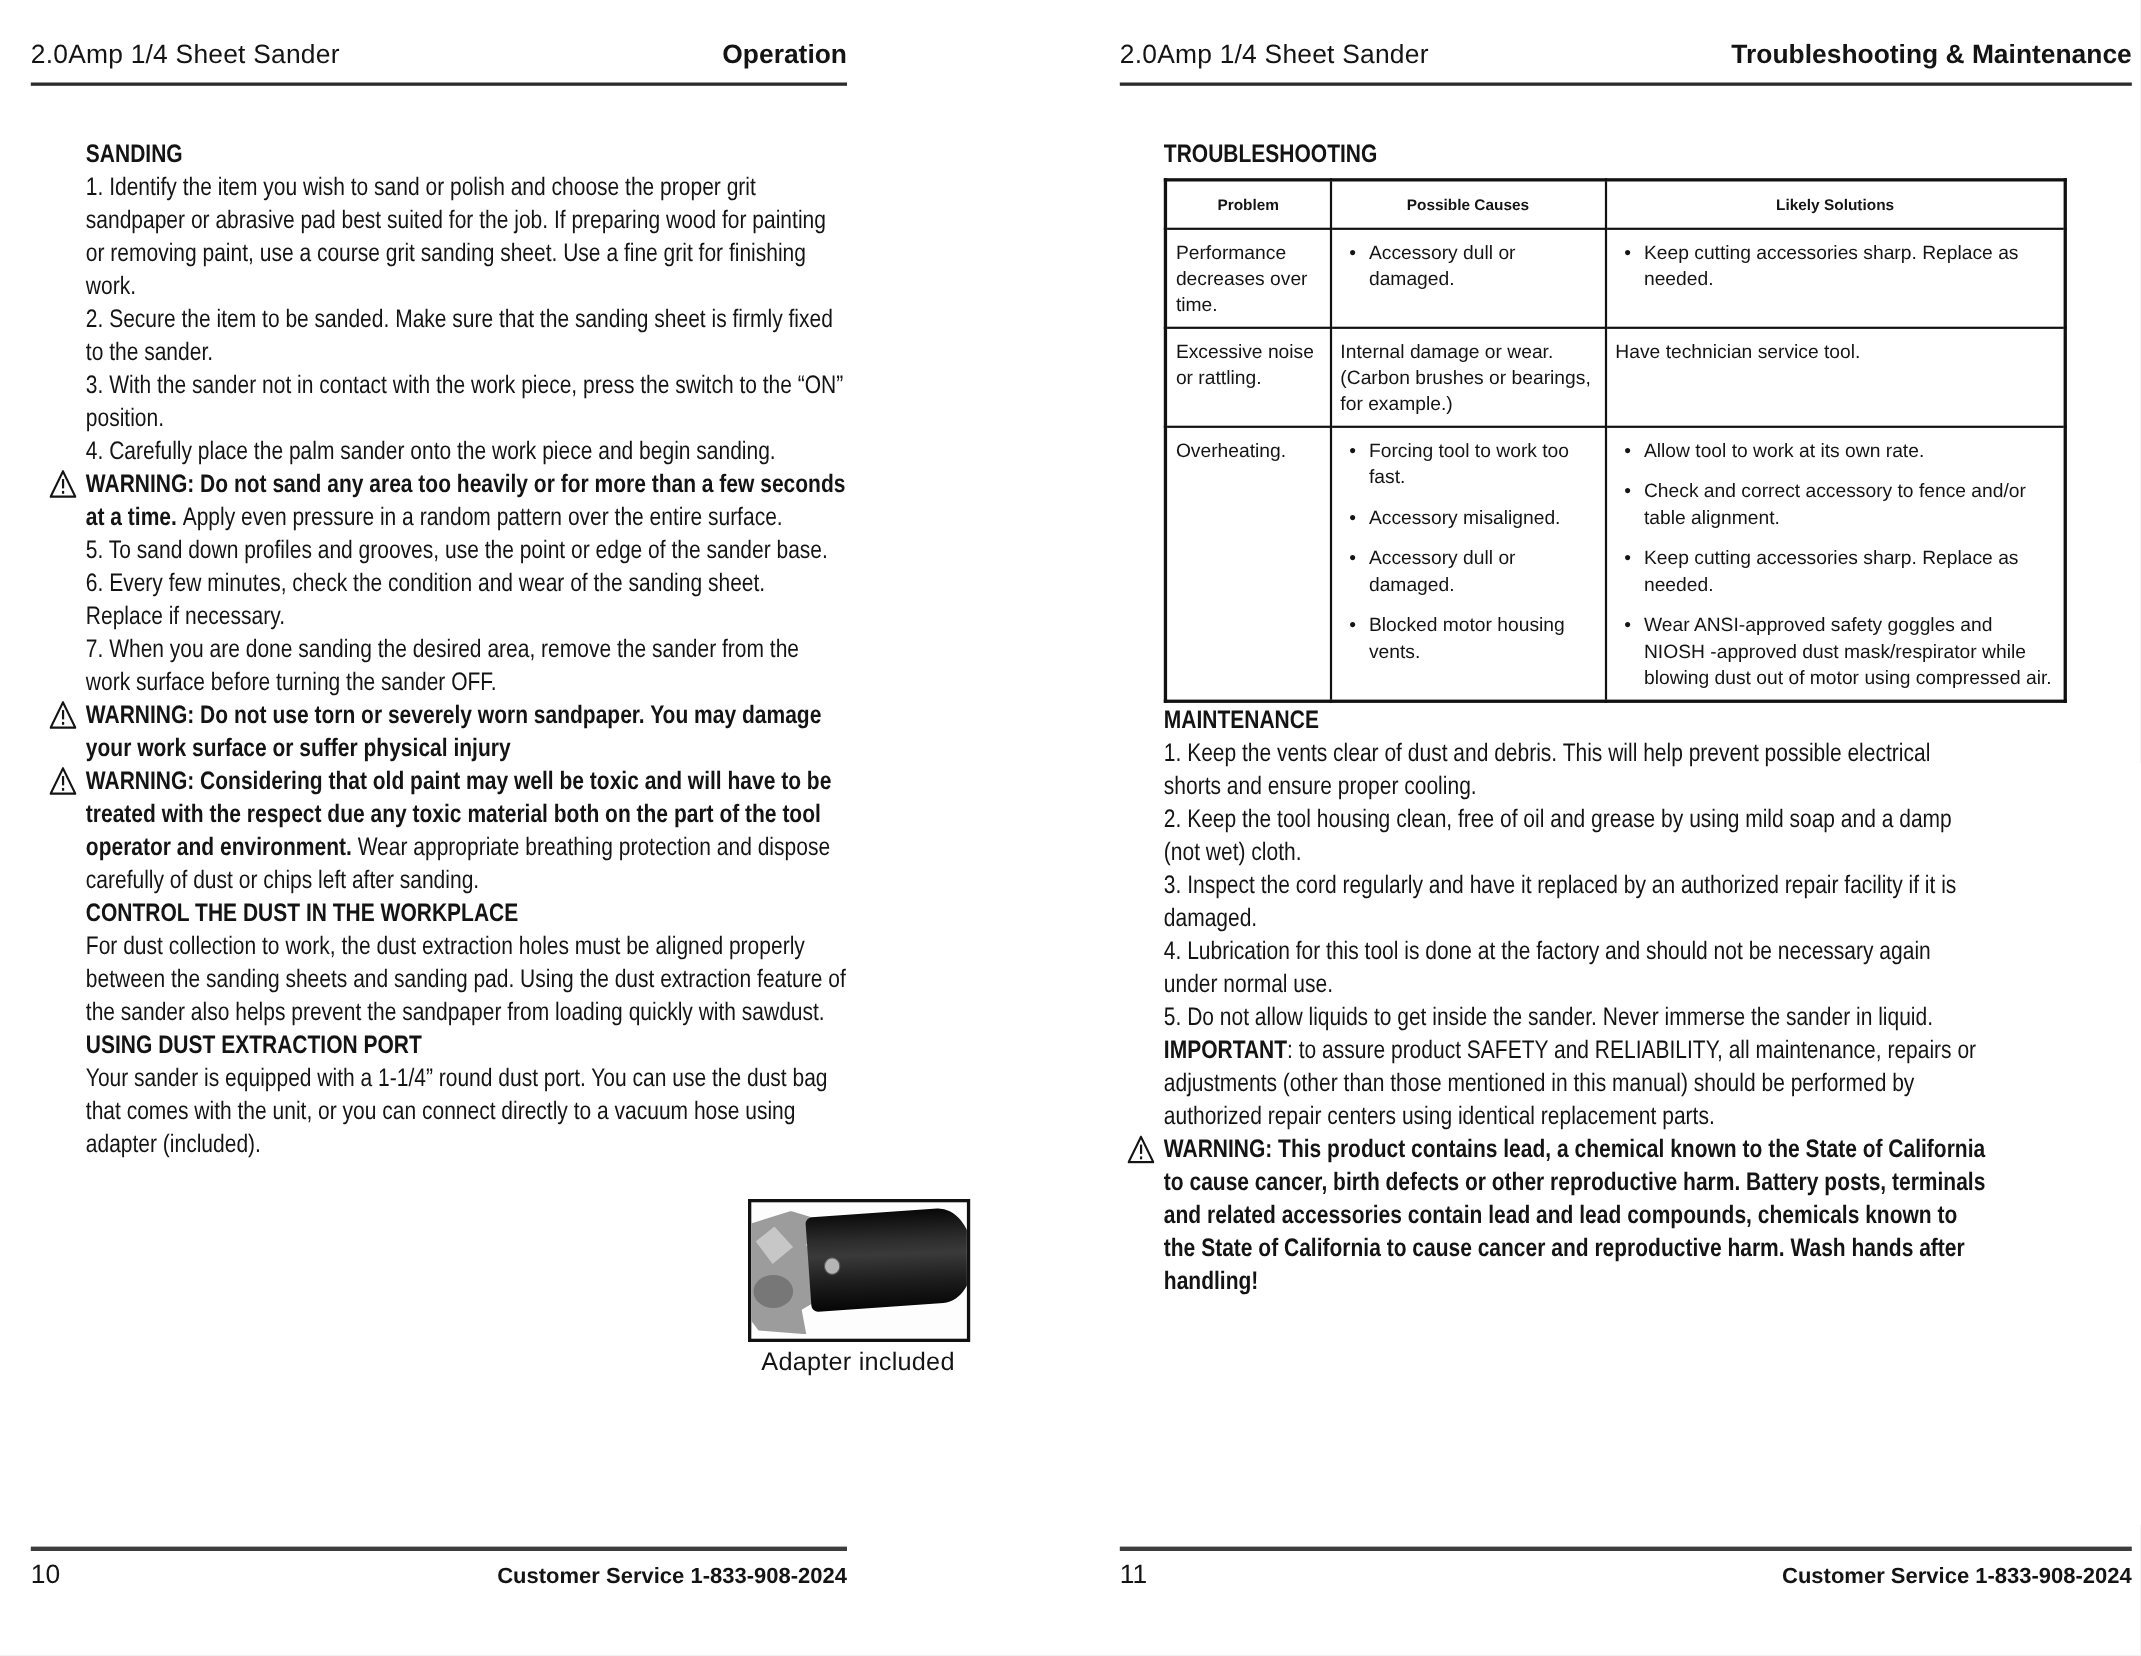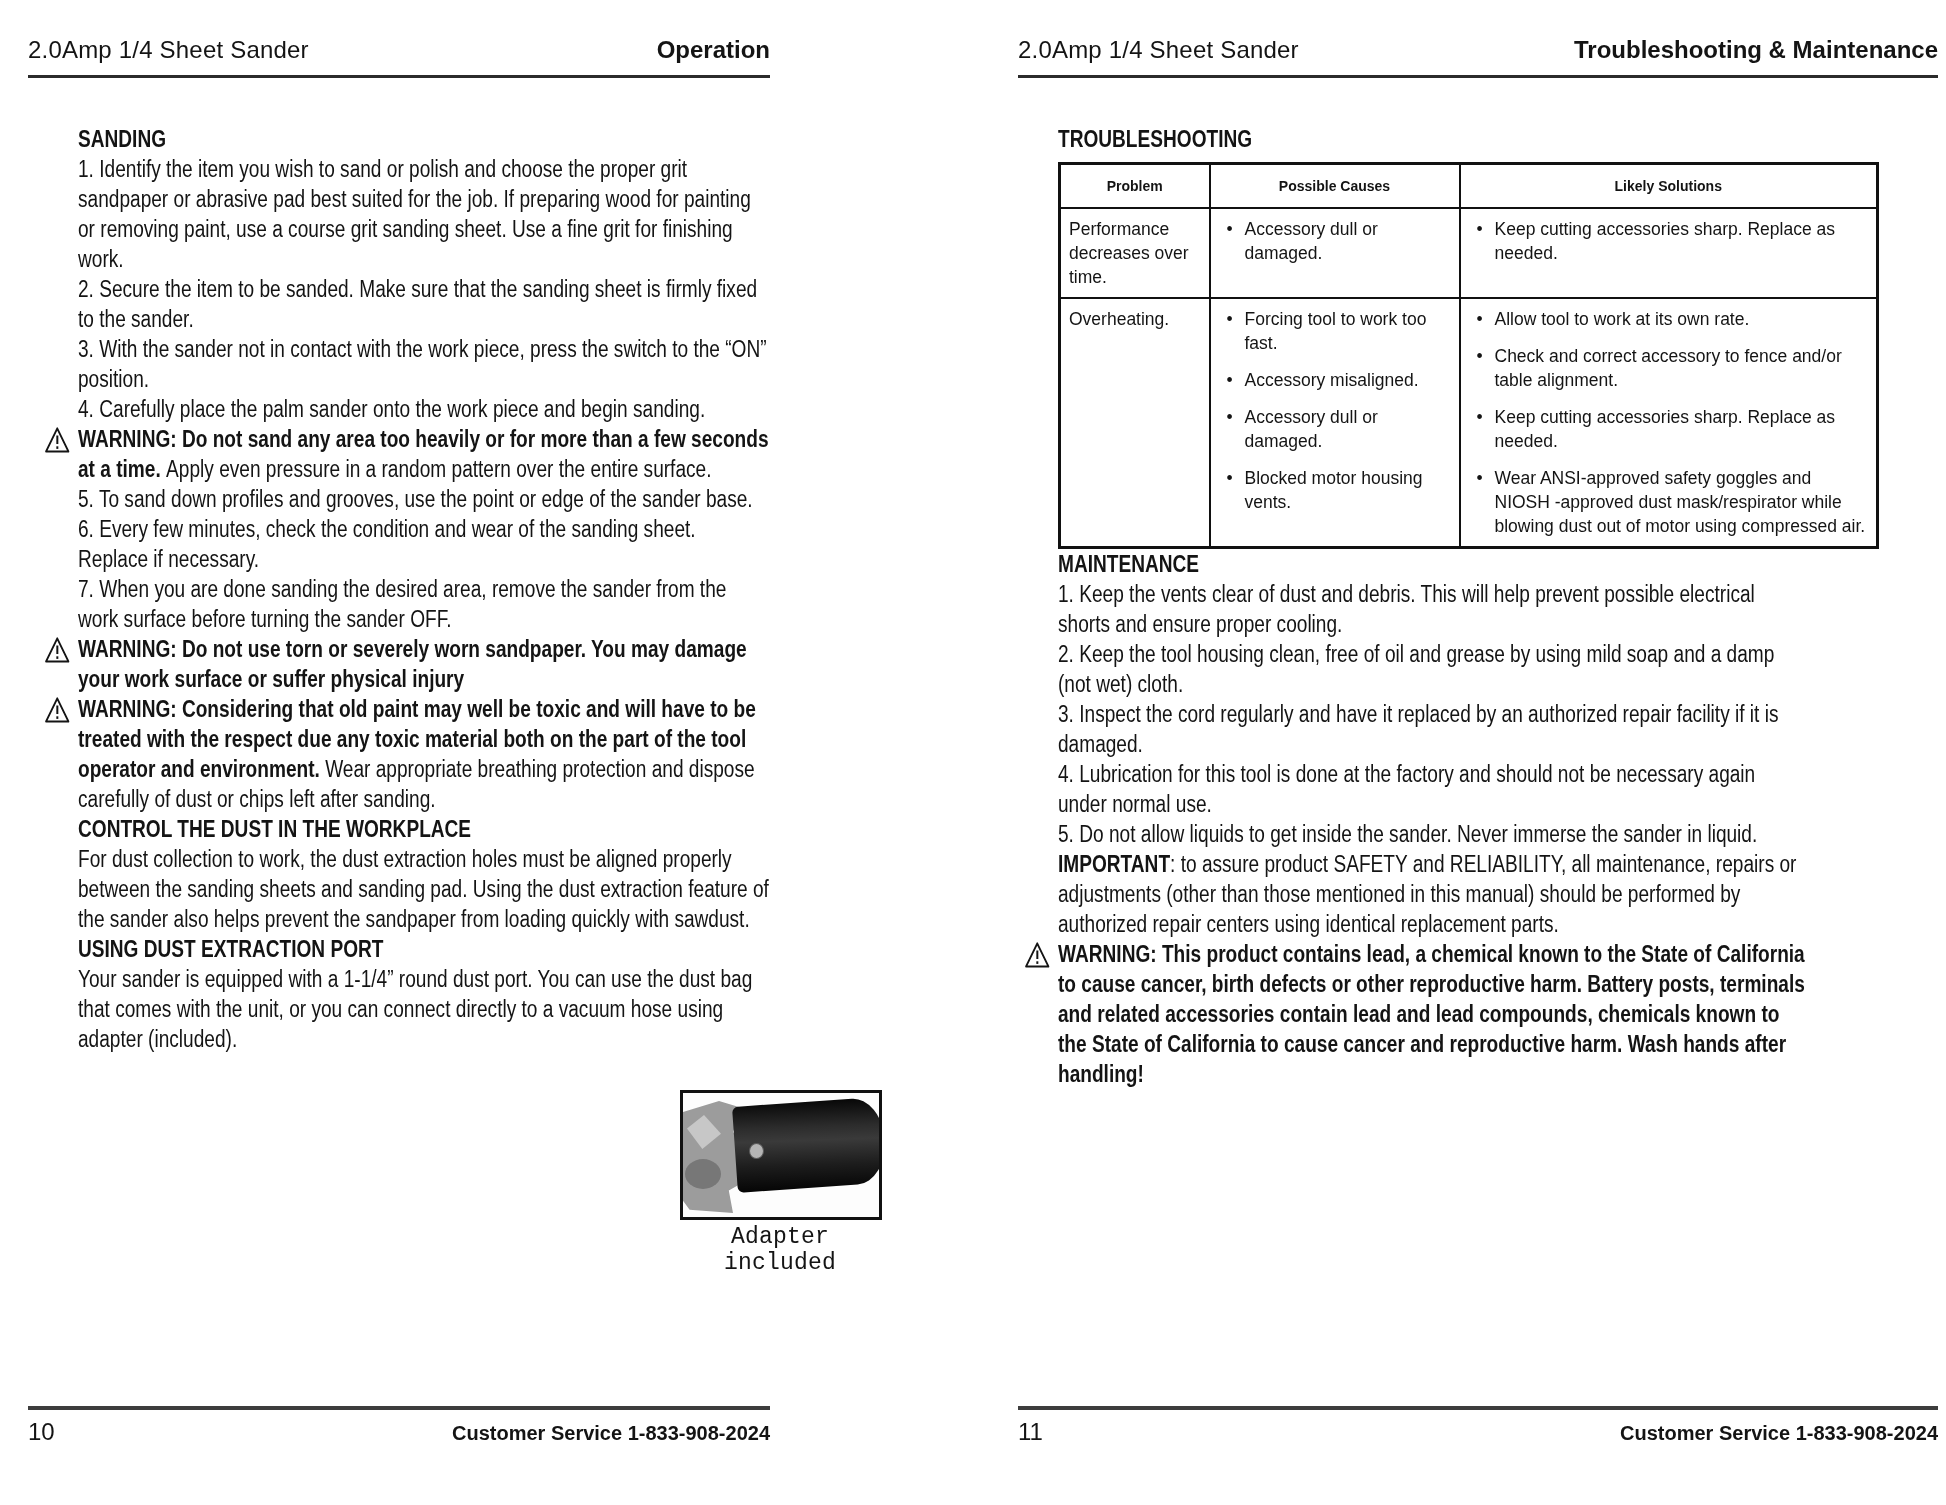--- a/index.html
+++ b/index.html
@@ -53,21 +53,21 @@
   .adapter-gray .shade2{position:absolute;left:8px;top:58px;width:36px;height:30px;background:#777;
       border-radius:50%;}
   .adapter-hook{position:absolute;left:58px;top:62px;width:34px;height:26px;background:#8f8f8f;
       clip-path:polygon(0 0,28% 0,28% 62%,100% 62%,100% 100%,0 100%);}
   .adapter-black{position:absolute;left:52px;top:14px;width:150px;height:86px;
       background:linear-gradient(182deg,#060606 0%,#2c2c2c 30%,#3a3a3a 45%,#1d1d1d 72%,#050505 100%);
       border-radius:6px 30px 30px 6px/6px 43px 43px 6px;transform:rotate(-4deg);transform-origin:0 50%;}
   .adapter-pin{position:absolute;left:66px;top:50px;width:13px;height:14px;background:#b5b5b5;
       border:1px solid #5a5a5a;border-radius:50%;}
   .fig-caption{position:absolute;left:668px;top:1224px;width:224px;text-align:center;
-      font-size:23px;letter-spacing:.2px;font-family:Liberation Mono, monospace;}
+      font-size:23px;letter-spacing:.2px;}
   
   .page-footer{position:absolute;top:1406px;border-top:4px solid #3d3d3d;padding-top:8px;
       display:flex;justify-content:space-between;align-items:baseline;}
   .pf-left{left:28px;width:742px;}
   .pf-right{left:1018px;width:920px;}
   .pf-num{font-size:24px;}
   .pf-service{font-size:20px;font-weight:bold;}
 </style>
 </head>
 <body>
@@ -170,20 +170,25 @@
                 <ul class="cl">
                   <li>Accessory dull or damaged.</li>
                 </ul>
               </td>
             <td>
                 <ul class="cl">
                   <li>Keep cutting accessories sharp. Replace as needed.</li>
                 </ul>
               </td>
           </tr>
+          <tr class="r4">
+            <td>Excessive noise or rattling.</td>
+            <td class="plain">Internal damage or wear. (Carbon brushes or bearings, for example.)</td>
+            <td class="sol-plain">Have technician service tool.</td>
+          </tr>
           <tr class="r5">
             <td>Overheating.</td>
             <td>
               <ul class="cl">
                 <li>Forcing tool to work too fast.</li>
                 <li>Accessory misaligned.</li>
                 <li>Accessory dull or damaged.</li>
                 <li>Blocked motor housing vents.</li>
               </ul>
             </td>

